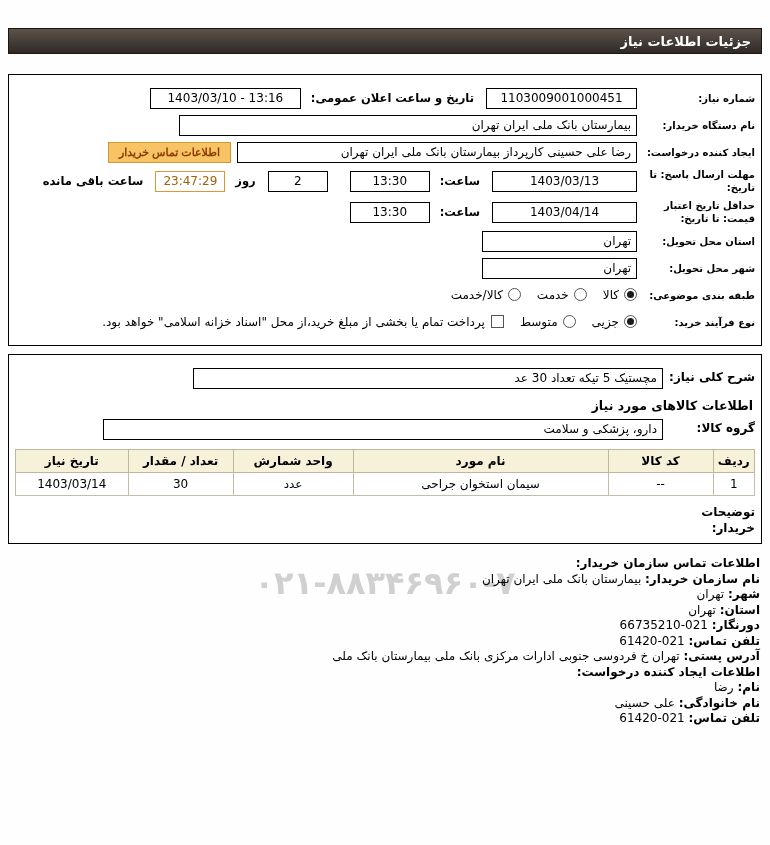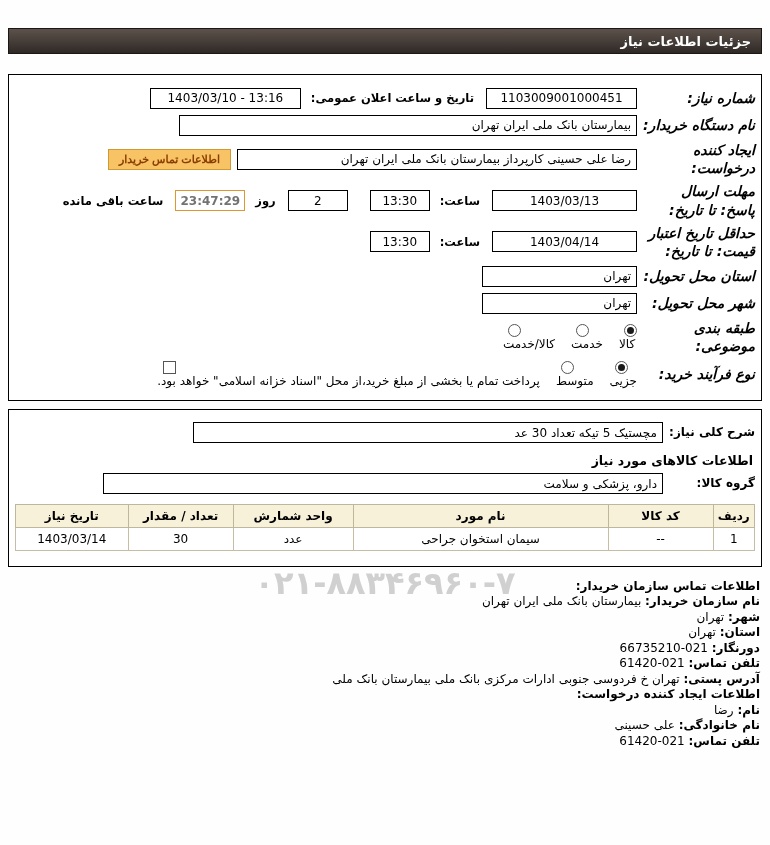--- a/index.html
+++ b/index.html
@@ -8,36 +8,36 @@
   
   .titlebar{margin:28px 8px 0 8px;height:26px;line-height:26px;
     background:linear-gradient(#5d524b,#2f2926);border:1px solid #1b1715;
     color:#fff;font-weight:bold;font-size:13px;padding:0 10px;box-sizing:border-box;}
   
   .panel{margin:0 8px;border:1px solid #000;background:#fff;padding:7px 6px;box-sizing:border-box;position:relative;z-index:2;}
   .main-panel{margin-top:20px;}
   .second-panel{margin-top:8px;}
   
   .row{display:flex;align-items:center;margin:5px 0;min-height:22px;}
-  .lbl{flex:0 0 118px;font-weight:bold;padding-left:6px;box-sizing:border-box;line-height:1.3;font-size:14px;font-style:italic;}
+  .lbl{flex:0 0 118px;font-weight:bold;padding-left:6px;box-sizing:border-box;line-height:1.3;font-size:10px;}
   .blb{font-weight:bold;margin:0 12px 0 10px;white-space:nowrap;font-size:11.5px;}
   .box{border:1px solid #000;background:#fff;height:21px;display:flex;align-items:center;
     box-sizing:border-box;padding:0 5px;overflow:hidden;white-space:nowrap;font-size:12px;}
   .center{justify-content:center;}
   .rightal{justify-content:flex-start;}
   .ltr{direction:ltr;}
   .w150{width:151px}.w458{width:458px}.w400{width:400px}.w145{width:145px}
-  .w80{width:60px}.w60{width:60px}.w70{width:70px}.w155{width:155px}
+  .w80{width:80px}.w60{width:60px}.w70{width:70px}.w155{width:155px}
   .w470{width:470px}.w575{flex:1;margin-left:88px;}
   .gap22{margin-right:22px;}
-  .countdown{border-color:#dd9930;color:#737373;font-weight:bold;}
+  .countdown{border-color:#dd9930;color:#a16207;font-weight:normal;}
   .chip{background:#f8c364;border:1px solid #cf9a33;color:#8a3d00;font-weight:bold;
     font-size:11px;padding:3px 10px;margin-right:6px;white-space:nowrap;cursor:pointer;margin-left:48px;}
   
-  .opt{display:flex;align-items:flex-end;margin-left:16px;flex-direction:column;}
+  .opt{display:flex;align-items:flex-start;margin-left:16px;}
   .radio{width:13px;height:13px;border:1px solid #555;border-radius:50%;background:#fff;
     margin-left:5px;position:relative;flex:0 0 13px;box-sizing:border-box;}
   .radio.on::after{content:"";position:absolute;left:2px;top:2px;right:2px;bottom:2px;
     background:#1a1a1a;border-radius:50%;}
   .chk{width:13px;height:13px;border:1px solid #555;background:#fff;margin-left:6px;flex:0 0 13px;box-sizing:border-box;}
   .optlabel{font-size:12px;}
   
   .lbl2{flex:0 0 92px;font-weight:bold;text-align:right;padding-left:6px;box-sizing:border-box;line-height:1.3;font-size:12px;}
   .sec-head{font-weight:bold;margin:9px 2px 4px 0;font-size:12.5px;}
   table.goods{width:100%;border-collapse:collapse;margin:9px 0 8px 0;}
@@ -184,20 +184,21 @@
           <td>--</td>
           <td class="name-cell">سیمان استخوان جراحی</td>
           <td>عدد</td>
           <td>30</td>
           <td class="ltr">1403/03/14</td>
         </tr>
       </tbody>
     </table>
 
     <div class="notes">
+      <div class="notes-lbl">توضیحات خریدار:</div>
     </div>
 
   </div>
 
   <div class="contact">
     <div class="chead">اطلاعات تماس سازمان خریدار:</div>
     <div><span class="cl">نام سازمان خریدار:</span> <span>بیمارستان بانک ملی ایران تهران</span></div>
     <div><span class="cl">شهر:</span> <span>تهران</span></div>
     <div><span class="cl">استان:</span> <span>تهران</span></div>
     <div><span class="cl">دورنگار:</span> <span>021-66735210</span></div>

